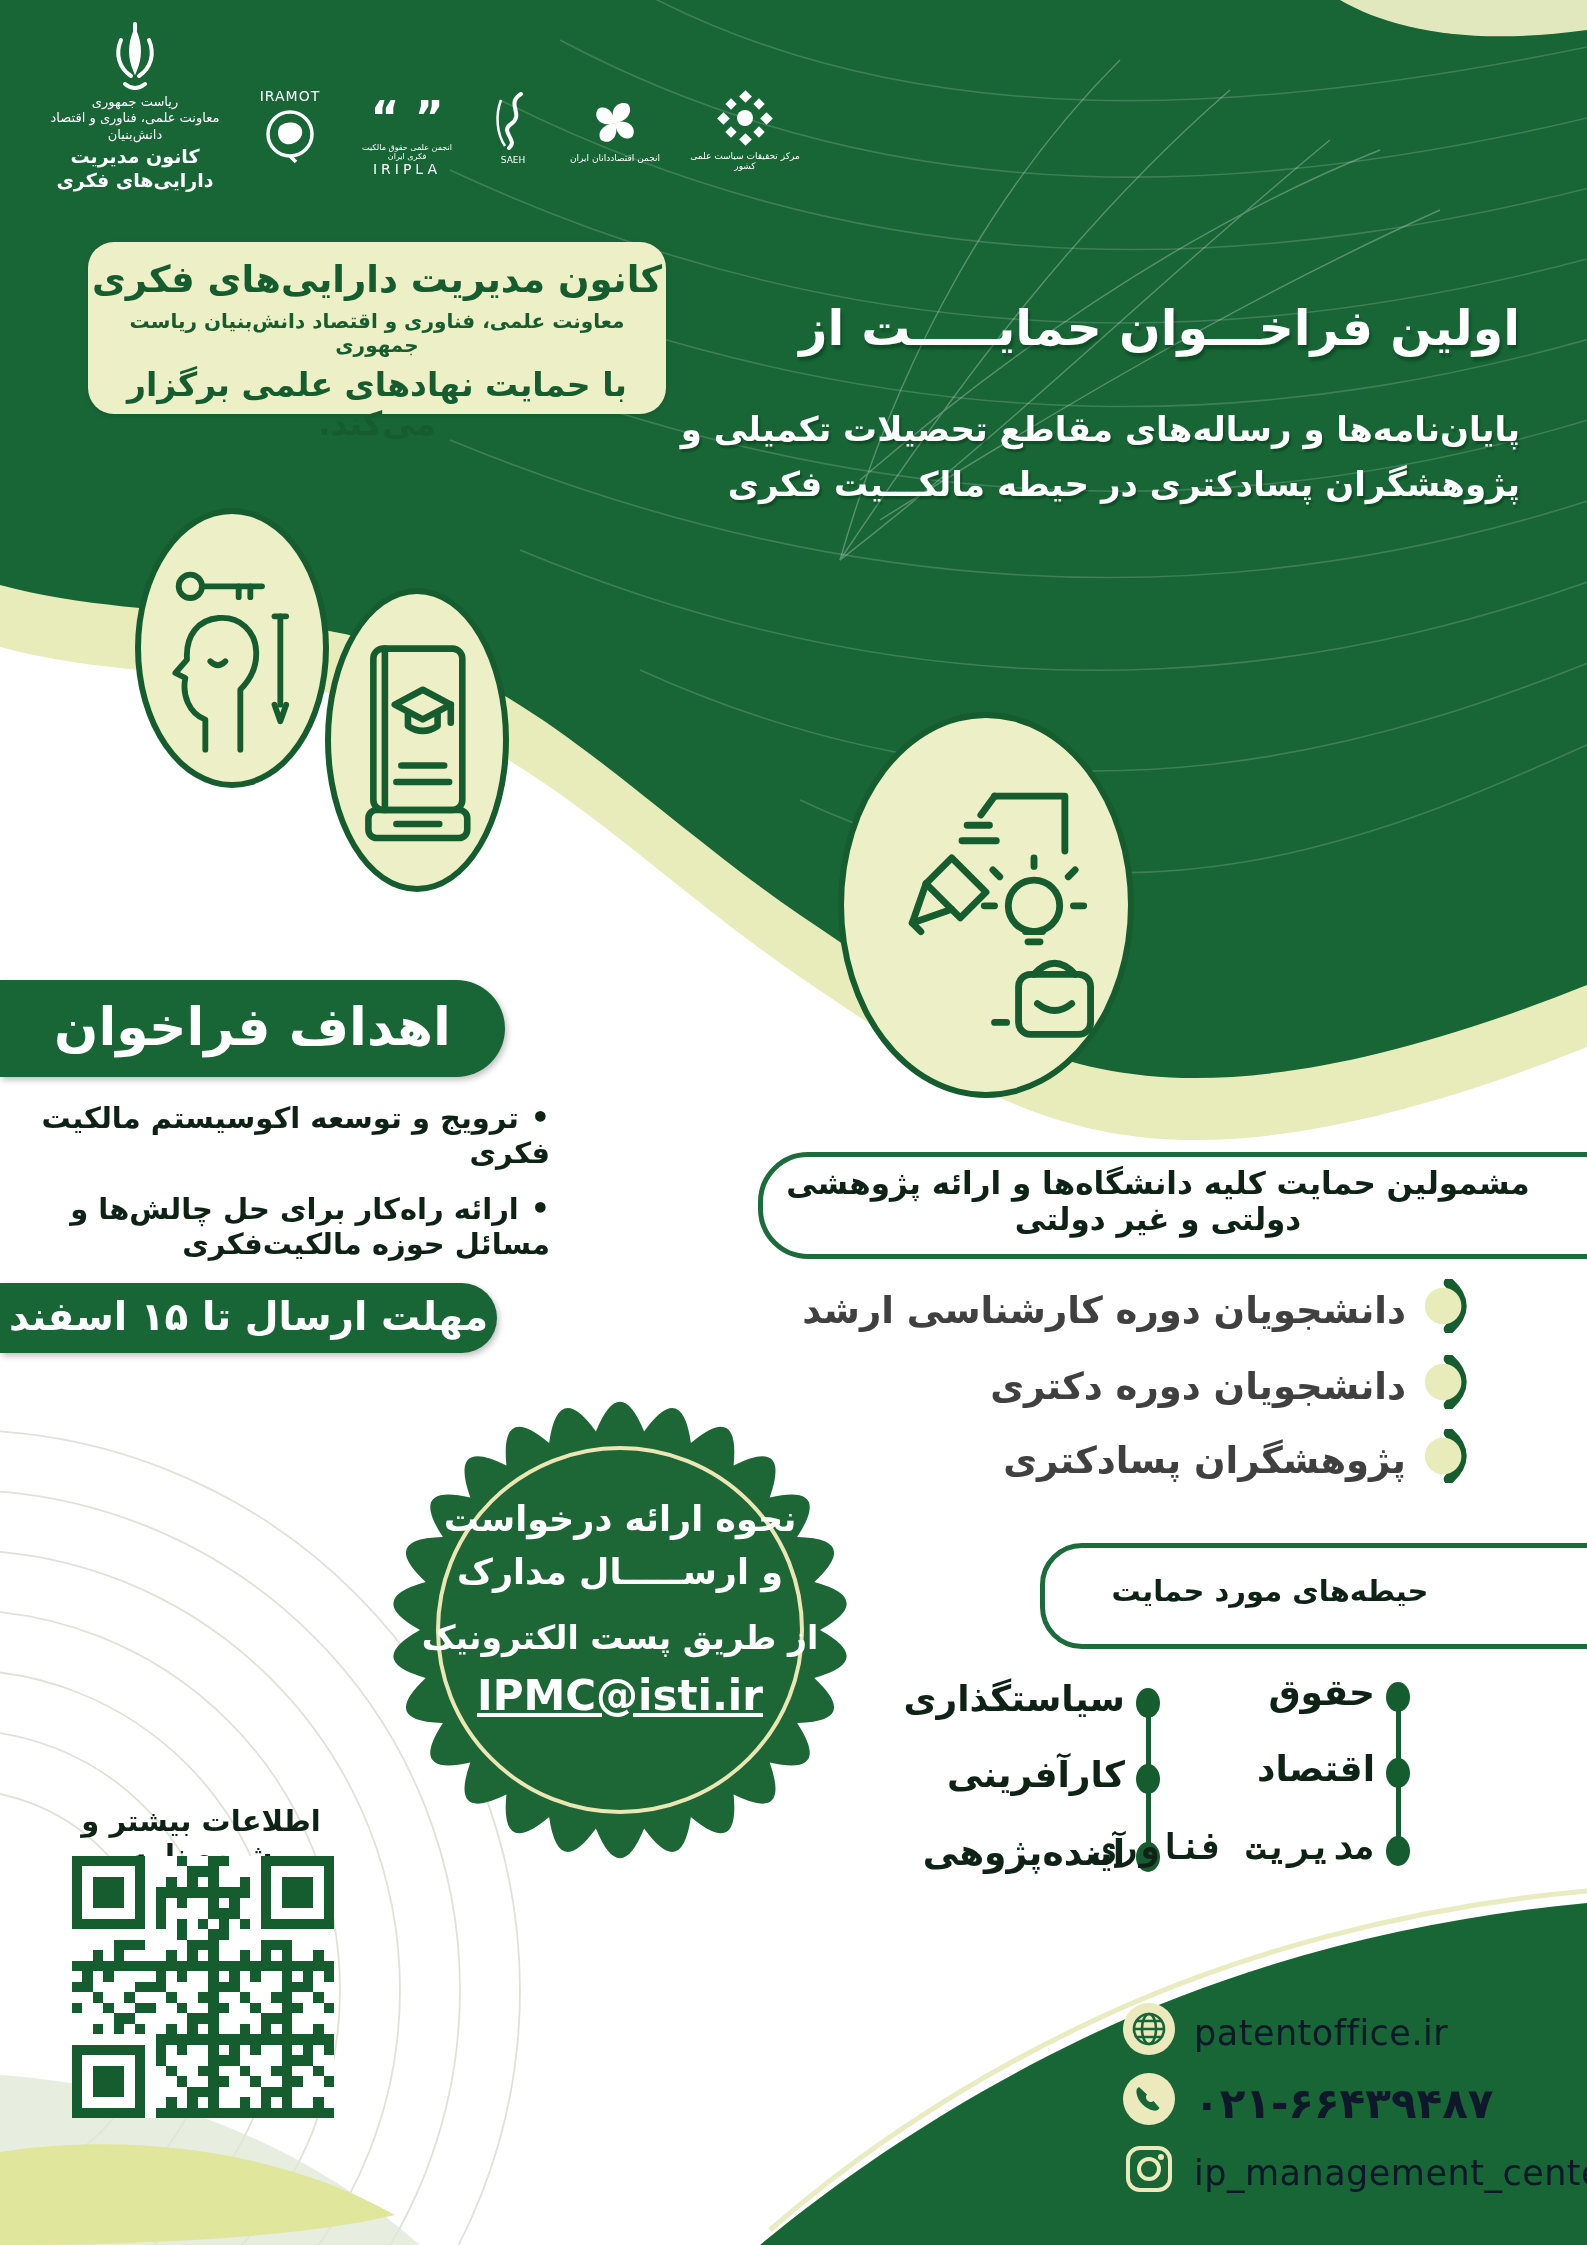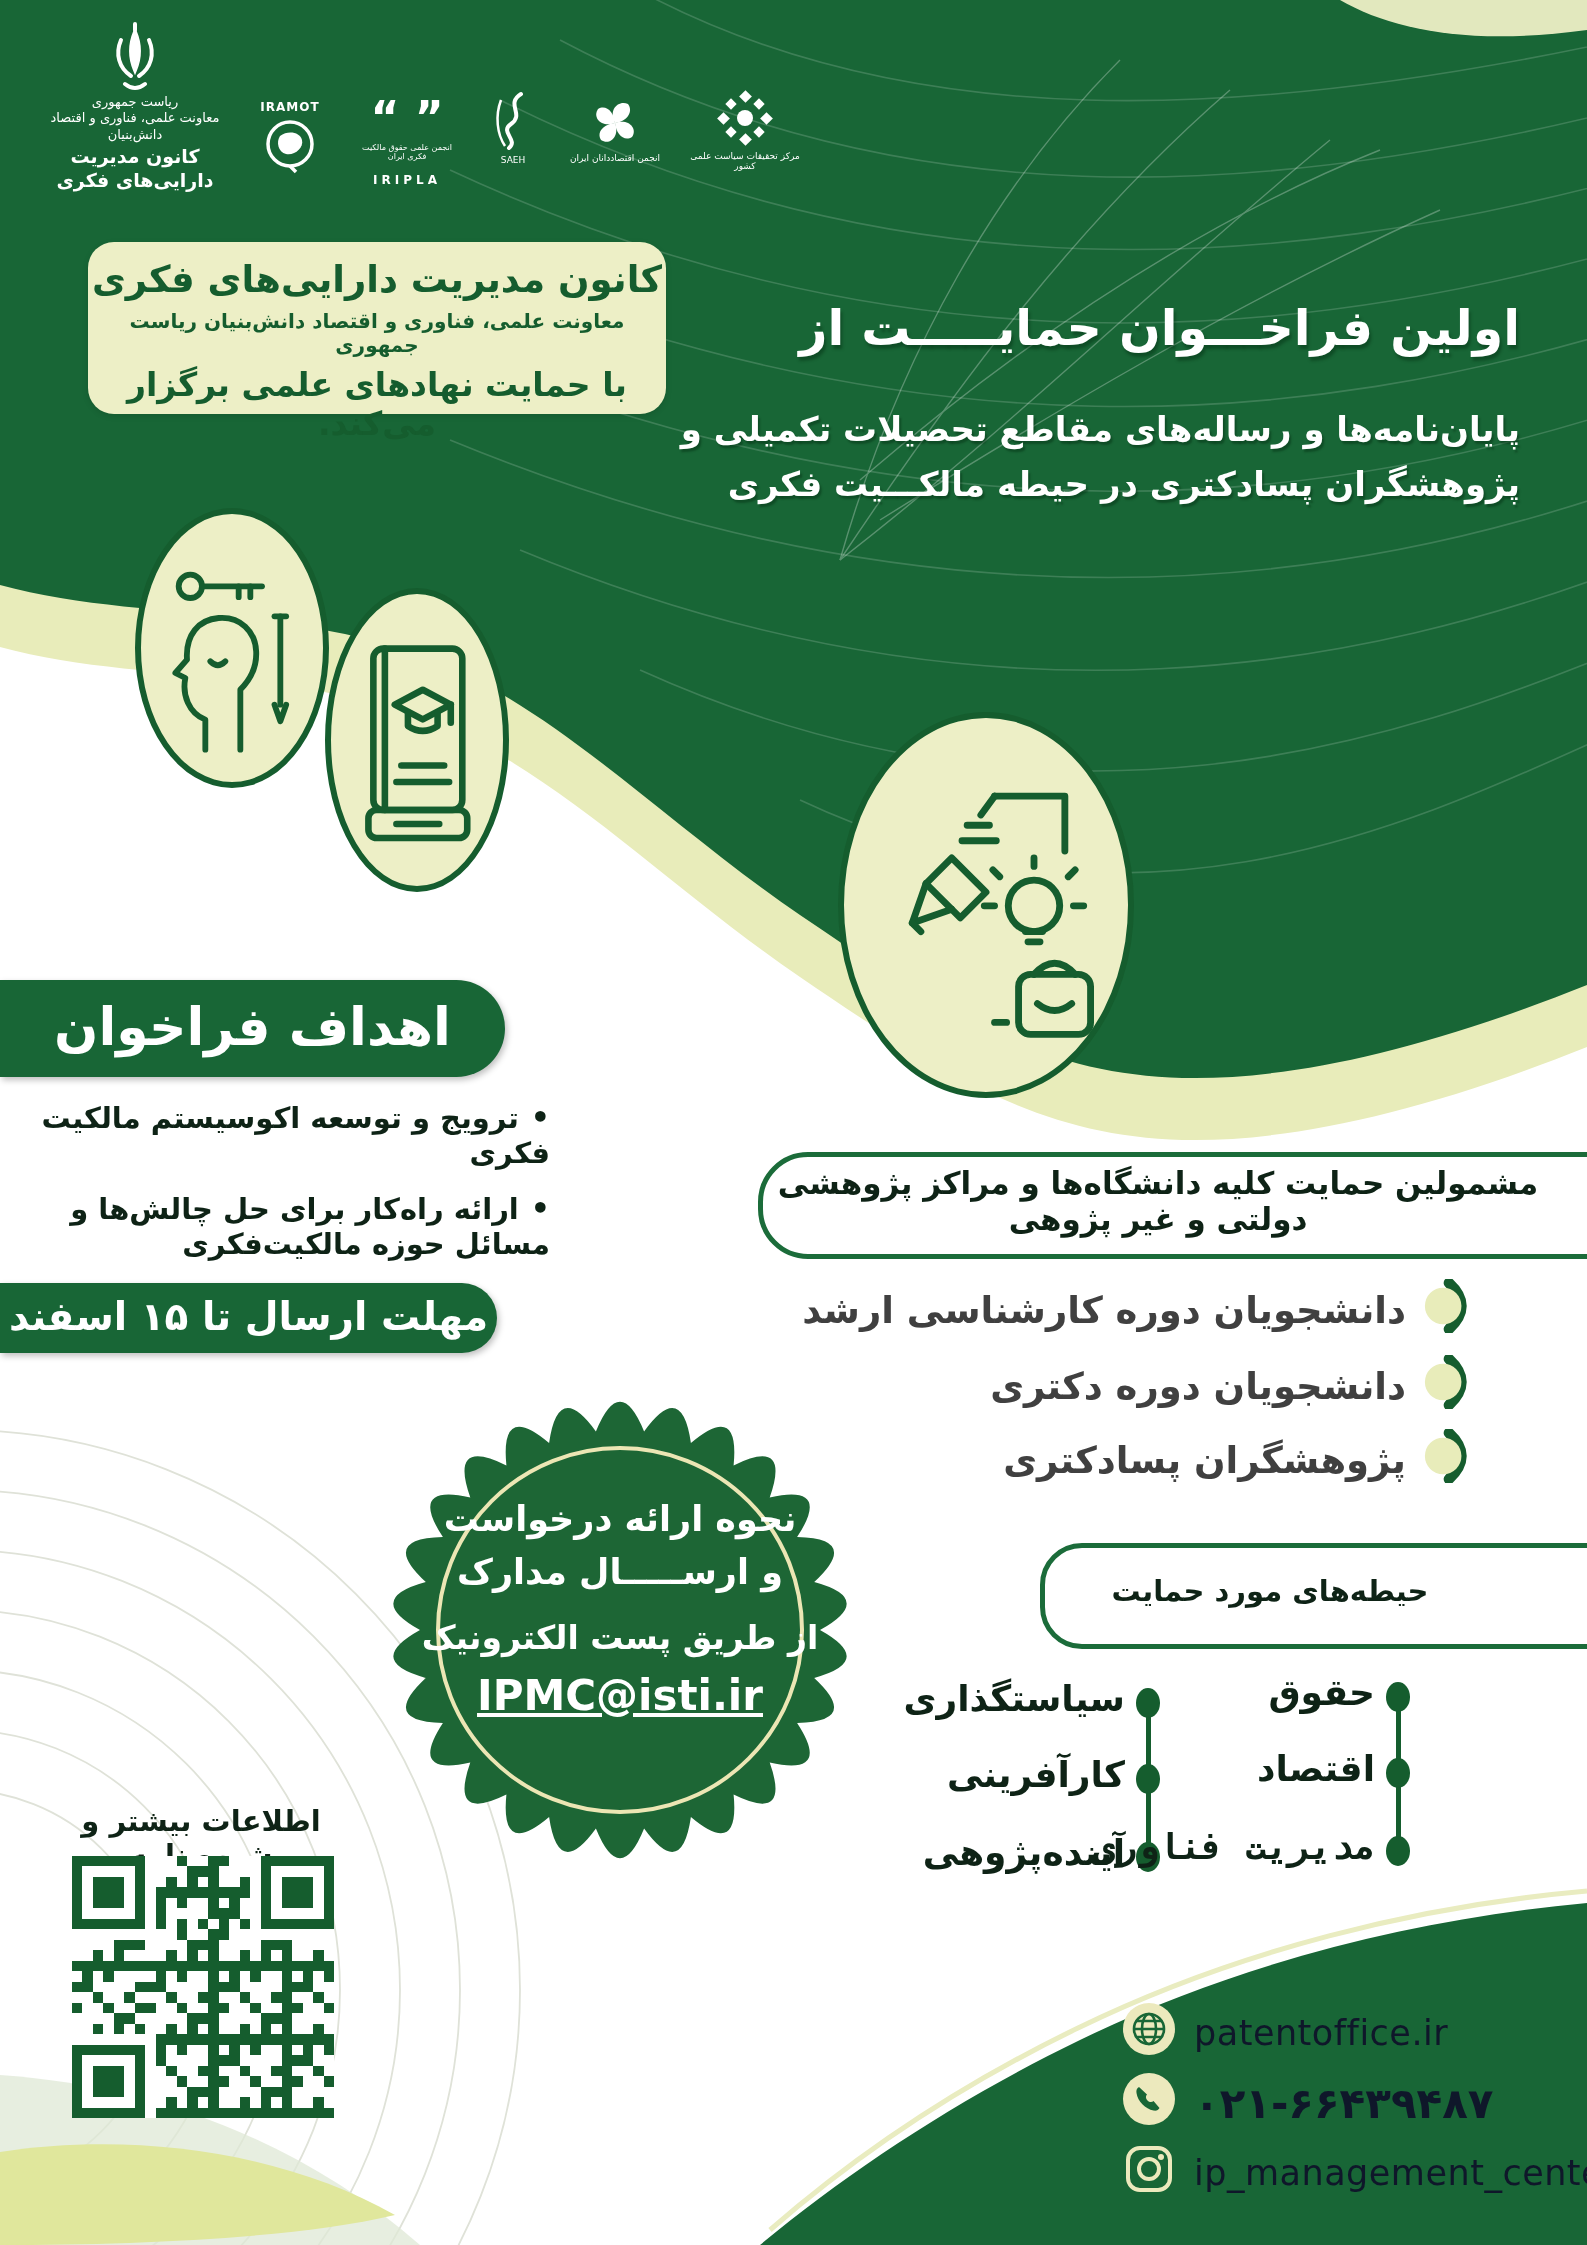--- a/index.html
+++ b/index.html
@@ -10,21 +10,21 @@
   .bg{position:absolute;inset:0;z-index:0;}
 
   
   .gov-block{left:30px;top:22px;width:210px;color:#fff;text-align:center;direction:rtl;z-index:3;}
   .gov-lines div{line-height:1.25;}
   .gov-l1{font-size:13px;}
   .gov-l2{font-size:13px;}
   .gov-l3{font-size:19px;font-weight:bold;margin-top:2px;}
   .logo{color:#fff;text-align:center;z-index:3;}
   .logo .cap{font-size:9px;line-height:1.15;margin-top:3px;}
-  .logo .cap-top{font-size:12px;font-weight:bold;letter-spacing:1px;margin-top:12px;}
+  .logo .cap-top{font-size:14px;font-weight:normal;letter-spacing:1px;}
   .logo .cap-fa{font-size:8px;}
 
   
   .info-box{left:88px;top:242px;width:578px;height:172px;background:#edefc6;border-radius:26px;
     color:#155d2e;text-align:center;direction:rtl;z-index:3;box-shadow:0 2px 6px rgba(0,0,0,.12);}
   .info-l1{font-size:37px;font-weight:bold;margin-top:16px;}
   .info-l2{font-size:20px;font-weight:bold;margin-top:8px;}
   .info-l3{font-size:33px;font-weight:bold;margin-top:8px;}
 
   
@@ -269,21 +269,21 @@
 
   <div class="abs goals-list">
     <div class="goal-item">ترویج و توسعه اکوسیستم مالکیت فکری</div>
     <div class="goal-item">ارائه راه‌کار برای حل چالش‌ها و مسائل حوزه مالکیت‌فکری</div>
   </div>
   <div class="abs goals-banner">اهداف فراخوان</div>
 
   <div class="abs deadline-banner">مهلت ارسال تا ۱۵ اسفند ۱۴۰۲</div>
 
   <div class="abs elig-box"></div>
-  <div class="abs elig-box-text">مشمولین حمایت کلیه دانشگاه‌ها و مراکز پژوهشی دولتی و غیر پژوهی</div>
+  <div class="abs elig-box-text">مشمولین حمایت کلیه دانشگاه‌ها و ارائه پژوهشی دولتی و غیر دولتی</div>
 
   <div class="elig-item" style="top:1278px;">
     <svg width="50" height="54" viewBox="0 0 52 54">
       <path d="M28,3 Q54,27 28,51" stroke="#155d2e" stroke-width="11" fill="none" stroke-linecap="round"></path>
       <circle cx="22" cy="27" r="19" fill="#e8ecba"></circle>
     </svg>
     <div class="lbl">دانشجویان دوره کارشناسی ارشد</div>
   </div>
   <div class="elig-item" style="top:1354px;">
     <svg width="50" height="54" viewBox="0 0 52 54">

